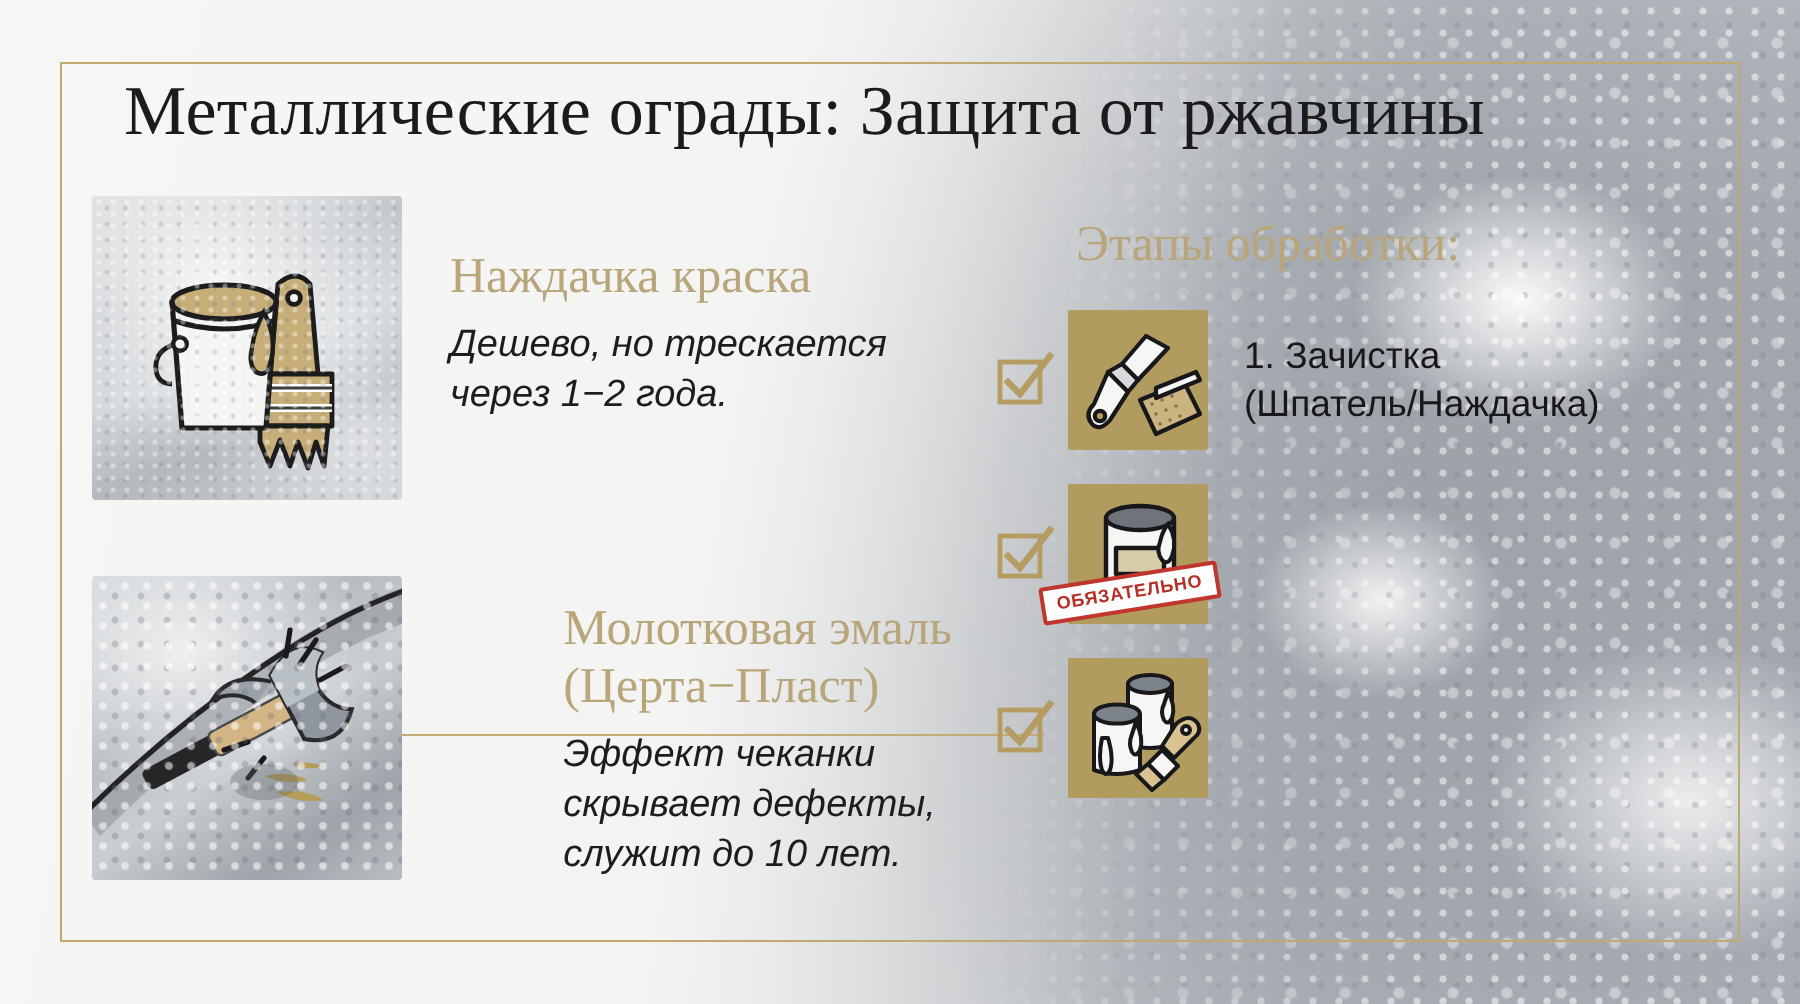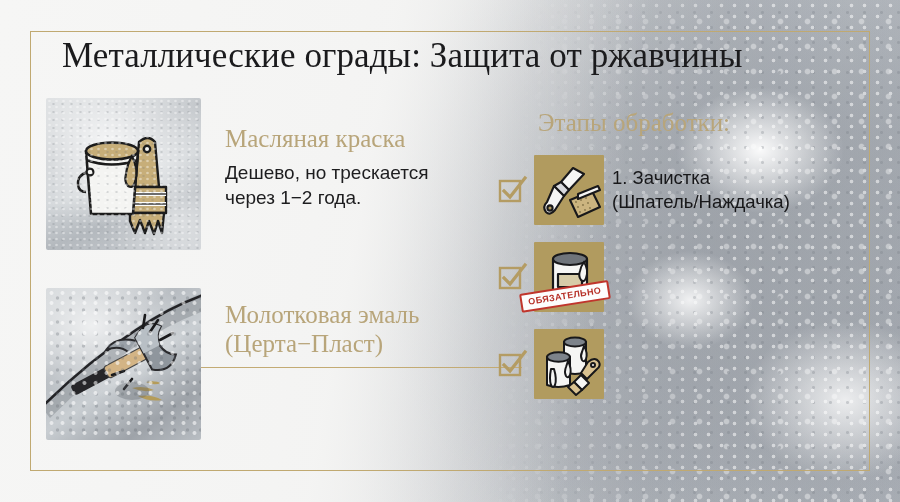--- a/index.html
+++ b/index.html
@@ -96,21 +96,21 @@
   .ltext{margin-left:24px;padding-top:26px;}
   .lrow.second .ltext{padding-top:12px;}
   .gold-head{
     font-family:"Liberation Serif","DejaVu Serif",serif;
     font-size:25px;line-height:29px;color:#b8a57a;
     white-space:pre-line;
   }
   .body-text{
     margin-top:7px;
     font-size:19px;line-height:25px;color:#1d1d1f;
-    white-space:pre-line;font-weight:400;
+    white-space:pre-line;font-weight:400;font-style:italic;
   }
   .divider{
     position:absolute;left:46px;top:269px;width:430px;height:0;
     border-top:1.5px solid #c3ab74;
   }
   
   .right-col{position:absolute;left:498px;top:108px;width:372px;}
   .stages-head{
     font-family:"Liberation Serif","DejaVu Serif",serif;
     font-size:25px;line-height:29px;color:#b8a57a;margin-left:40px;
@@ -120,21 +120,21 @@
   .chk{
     width:26px;height:26px;flex:0 0 26px;position:relative;margin-right:10px;
   }
   .chk svg{display:block;overflow:visible;}
   .tile{
     width:70px;height:70px;flex:0 0 70px;background:#b19b5f;
     position:relative;border-radius:1px;
   }
   .tile svg{position:absolute;left:0;top:0;}
   .step-label{
-    margin-left:8px;font-size:18.5px;line-height:24px;color:#18181a;
+    margin-left:18px;font-size:18.5px;line-height:24px;color:#18181a;
     white-space:pre-line;
   }
   .stamp{
     position:absolute;left:-14px;bottom:6px;
     transform:rotate(-9deg);
     background:#fdfdfd;border:2px solid #c0352c;border-radius:2px;
     color:#b62f26;font-size:9px;font-weight:bold;letter-spacing:.4px;
     padding:2px 6px 2px 6px;line-height:11px;white-space:nowrap;
   }
 </style>
@@ -170,29 +170,29 @@
             <path d="M40 53 l52 0 -5 63 -42 0 z" fill="#f4f4f2"></path>
             <ellipse cx="66" cy="53" rx="26" ry="8.5" fill="#c7ae79"></ellipse>
             <path d="M40 62 q26 9 52 0" fill="none"></path>
           </g>
           <path d="M86 58 q7 14 3 26 q-2 7 -7 4 q-4 -4 -2 -12 q1 -9 6 -18 z" fill="#c7ae79" stroke="#1c1c1c" stroke-width="2.2"></path>
           <path d="M42 74 q-11 3 -10 13 q1 7 8 7" fill="none" stroke="#1c1c1c" stroke-width="2.4"></path>
           <circle cx="44" cy="74" r="3.4" fill="#f4f4f2" stroke="#1c1c1c" stroke-width="2.2"></circle>
         </svg>
       </div>
       <div class="ltext">
-        <div class="gold-head">Масляная краска</div>
+        <div class="gold-head">Наждачка краска</div>
         <div class="body-text">Дешево, но трескается
 через 1−2 года.</div>
       </div>
     </div>
 
     <div class="divider"></div>
 
-    <div class="lrow second" style="margin-top:38px;">
+    <div class="lrow second" style="margin-top:38px;justify-content:space-between;">
       <div class="photo p2">
         <div class="grain"></div>
         <svg width="155" height="152" viewBox="0 0 155 152">
           <path d="M-5 118 q45 -45 95 -78 q35 -24 70 -36 l0 18 q-38 14 -70 36 q-44 30 -86 72 z" fill="#8d9298" opacity=".55"></path>
           <path d="M-5 120 q45 -45 95 -78 q35 -24 70 -36" fill="none" stroke="#232326" stroke-width="2.6"></path>
           <g transform="rotate(-28 80 75)">
             <rect x="20" y="69" width="50" height="11" rx="3" fill="#262629"></rect>
             <rect x="58" y="68" width="46" height="13" rx="3" fill="#d3b485" stroke="#4a4a4a" stroke-width="1.2"></rect>
             <path d="M100 57 q18 -12 28 2 q-9 5 -10 16 q1 11 10 16 q-13 14 -28 2 z" fill="#8f969d" stroke="#2a2a2d" stroke-width="2"></path>
             <path d="M100 57 q18 -12 28 2 q-9 5 -10 16 l-18 0 z" fill="#b8bfc5"></path>
@@ -209,20 +209,23 @@
             <path d="M86 100 q12 -3 22 2 q-10 3 -22 -2 z"></path>
             <path d="M92 108 q14 -2 24 4 q-13 2 -24 -4 z"></path>
             <path d="M100 94 q9 -2 15 1 q-7 3 -15 -1 z"></path>
           </g>
           <ellipse cx="86" cy="103" rx="17" ry="9" fill="#5e646b" opacity=".35"></ellipse>
         </svg>
       </div>
       <div class="ltext">
         <div class="gold-head">Молотковая эмаль
 (Церта−Пласт)</div>
+        <div class="body-text">Эффект чеканки
+скрывает дефекты,
+служит до 10 лет.</div>
       </div>
     </div>
   </div>
 
   <div class="right-col">
     <div class="stages-head">Этапы обработки:</div>
 
     <div class="steps">
 
       <div class="step">

